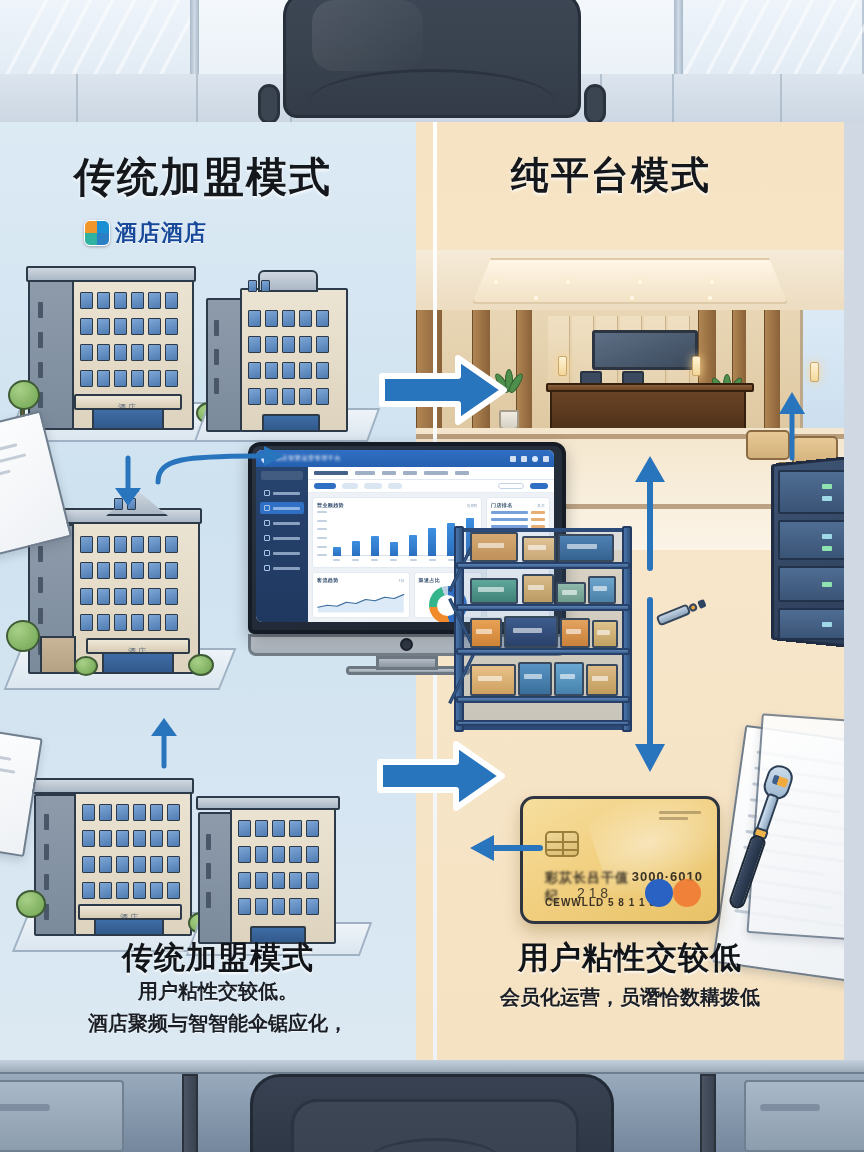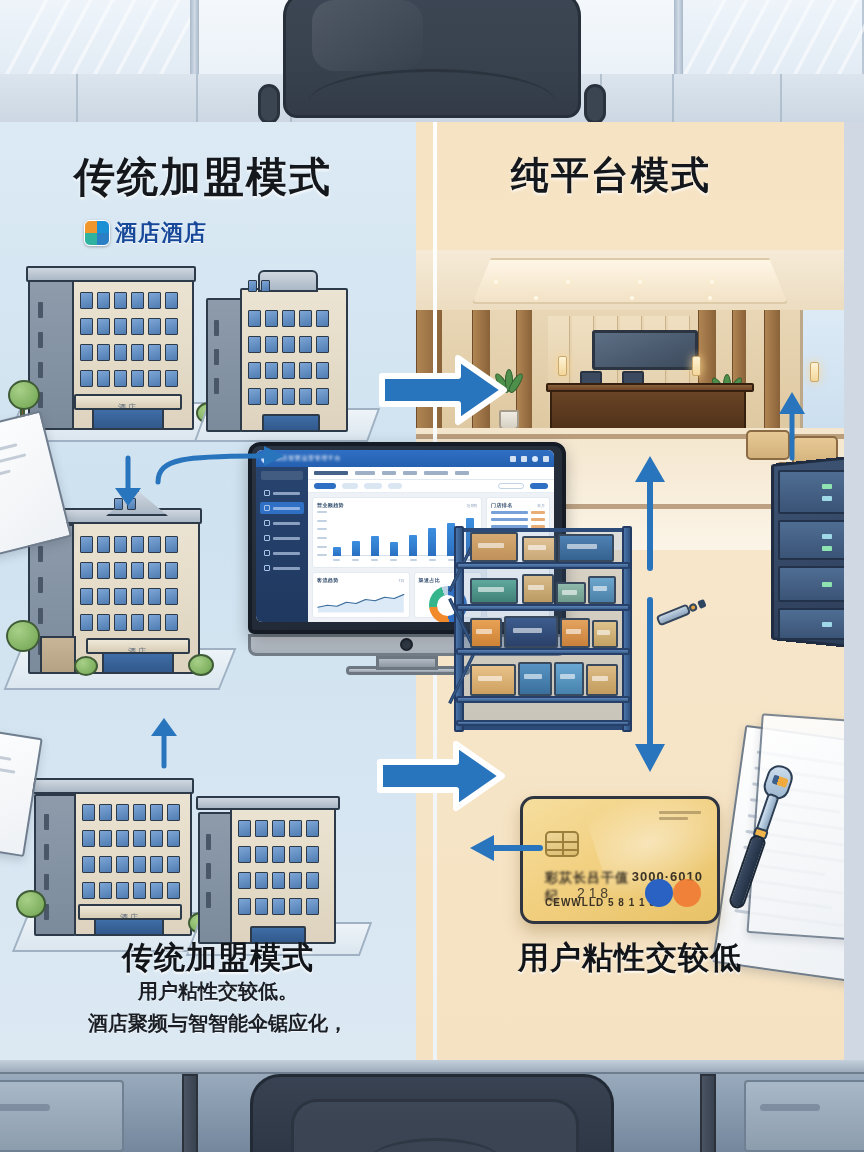--- a/index.html
+++ b/index.html
@@ -719,20 +719,21 @@
       <div style="position:absolute;left:0;top:4px;width:34px;height:11px;
            background:linear-gradient(180deg,#c3d3e4,#8fa6bf);border:2px solid #33465e;border-radius:4px;"></div>
       <div style="position:absolute;left:34px;top:6px;width:8px;height:8px;
            background:#e8a43c;border:2px solid #33465e;border-radius:50%;"></div>
       <div style="position:absolute;left:44px;top:6px;width:7px;height:8px;
            background:#2e4562;border-radius:2px;"></div>
     </div>
 
     <div class="caption" style="top:815px;">
       <div class="cap-h">用户粘性交较低</div>
+      <div class="cap-b" style="margin-top:6px;">会员化运营，员谮恰数耩拨低</div>
     </div>
   </div>
 
   <div class="divider"></div>
 
   <svg class="arrow-big" style="left:378px;top:352px;" width="132" height="76" viewBox="0 0 132 76">
     <path d="M4 24 L80 24 L80 6 L126 38 L80 70 L80 52 L4 52 Z" fill="#2874bd" stroke="#ffffff" stroke-width="6" stroke-linejoin="round"></path>
   </svg>
   <svg class="arrow-big" style="left:376px;top:738px;" width="132" height="76" viewBox="0 0 132 76">
     <path d="M4 24 L80 24 L80 6 L126 38 L80 70 L80 52 L4 52 Z" fill="#2874bd" stroke="#ffffff" stroke-width="6" stroke-linejoin="round"></path>

